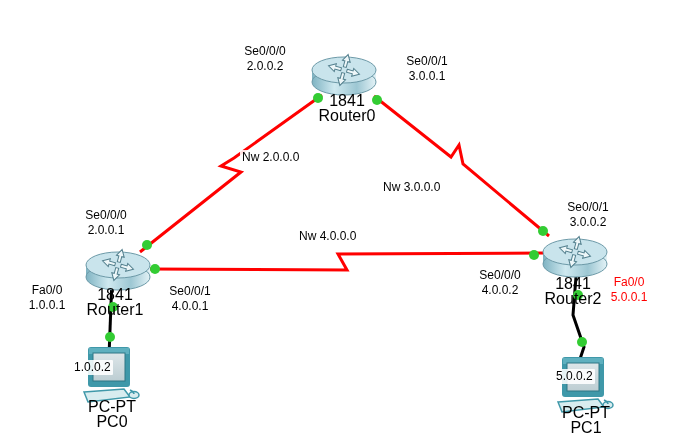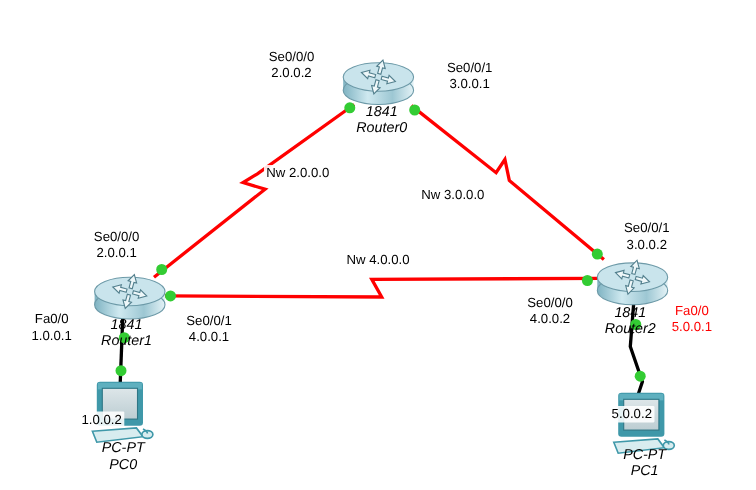--- a/index.html
+++ b/index.html
@@ -7,21 +7,21 @@
     position:relative;width:681px;height:445px;background:#ffffff;
     font-family:"Liberation Sans",sans-serif;overflow:hidden;
   }
   svg.layer{position:absolute;left:0;top:0;}
   .device{position:absolute;}
   .lbl{
     position:absolute;font-size:12px;line-height:15px;text-align:center;
     color:#000;white-space:pre;
   }
   .lbl.bg{background:rgba(255,255,255,0.88);padding:0 2px;border-radius:1px;}
-  .lbl.name{font-size:13px;line-height:15px;font-style:italic;}
+  .lbl.name{font-size:16px;line-height:15px;}
   .lbl.alert{color:#ff0000;}
   .dots{pointer-events:none;}
 </style>
 </head>
 <body>
 
 <div id="canvas">
 
   <svg width="0" height="0" style="position:absolute">
     <defs>
@@ -153,31 +153,31 @@
       <circle cx="578" cy="295" r="5"></circle>
       <circle cx="582" cy="342" r="5"></circle>
     </g>
   </svg>
 
   <div class="lbl bg" style="left:234px;top:44px;width:58px"><span>Se0/0/0</span><br><span>2.0.0.2</span></div>
   <div class="lbl bg" style="left:396px;top:54px;width:58px"><span>Se0/0/1</span><br><span>3.0.0.1</span></div>
   <div class="lbl name" style="left:313px;top:93px;width:68px"><span>1841</span><br><span>Router0</span></div>
 
   <div class="lbl bg" style="left:240px;top:150px">Nw 2.0.0.0</div>
-  <div class="lbl bg" style="left:381px;top:170px">Nw 3.0.0.0</div>
-  <div class="lbl bg" style="left:313px;top:229px">Nw 4.0.0.0</div>
+  <div class="lbl bg" style="left:381px;top:180px">Nw 3.0.0.0</div>
+  <div class="lbl bg" style="left:297px;top:229px">Nw 4.0.0.0</div>
 
   <div class="lbl bg" style="left:76px;top:208px;width:56px"><span>Se0/0/0</span><br><span>2.0.0.1</span></div>
   <div class="lbl bg" style="left:12px;top:283px;width:66px"><span>Fa0/0</span><br><span>1.0.0.1</span></div>
   <div class="lbl bg" style="left:158px;top:284px;width:60px"><span>Se0/0/1</span><br><span>4.0.0.1</span></div>
   <div class="lbl name" style="left:83px;top:287px;width:64px"><span>1841</span><br><span>Router1</span></div>
 
   <div class="lbl bg" style="left:558px;top:200px;width:56px"><span>Se0/0/1</span><br><span>3.0.0.2</span></div>
   <div class="lbl bg" style="left:468px;top:268px;width:60px"><span>Se0/0/0</span><br><span>4.0.0.2</span></div>
   <div class="lbl name" style="left:540px;top:276px;width:66px"><span>1841</span><br><span>Router2</span></div>
   <div class="lbl alert" style="left:603px;top:275px;width:52px"><span>Fa0/0</span><br><span>5.0.0.1</span></div>
 
-  <div class="lbl bg" style="left:72px;top:374px">1.0.0.2</div>
+  <div class="lbl bg" style="left:72px;top:360px">1.0.0.2</div>
   <div class="lbl name" style="left:84px;top:399px;width:56px"><span>PC-PT</span><br><span>PC0</span></div>
   <div class="lbl bg" style="left:554px;top:369px">5.0.0.2</div>
   <div class="lbl name" style="left:558px;top:405px;width:56px"><span>PC-PT</span><br><span>PC1</span></div>
 
 </div>
 
 </body></html>

